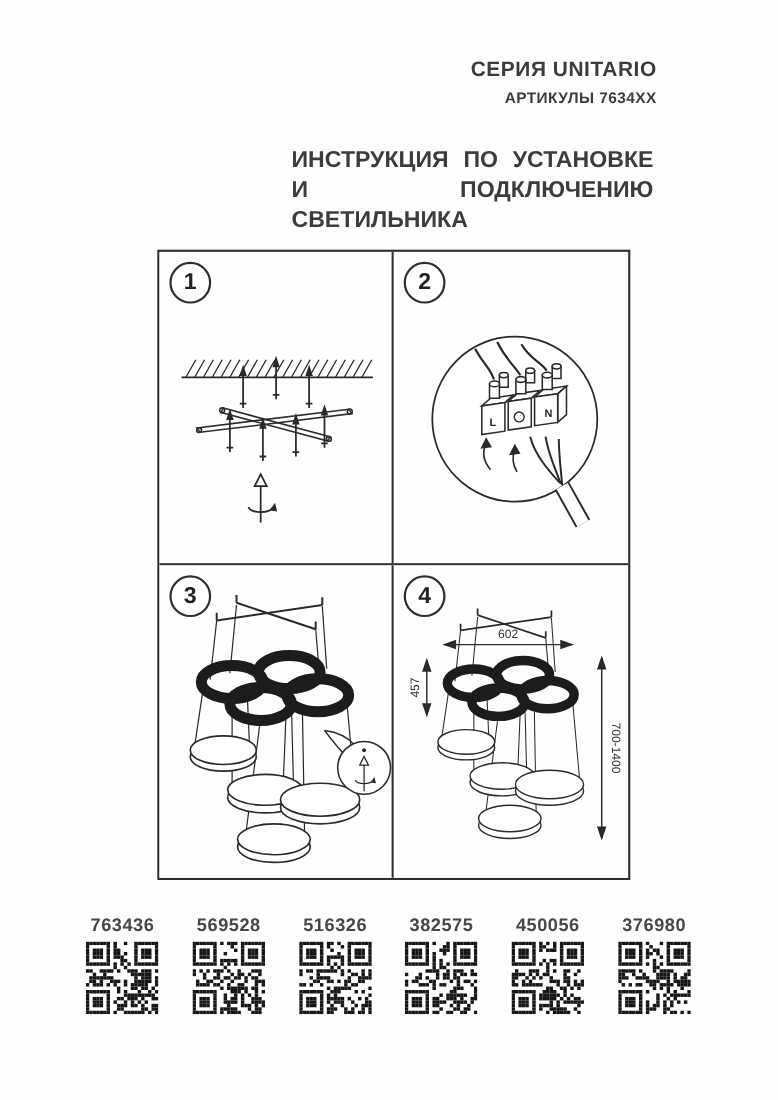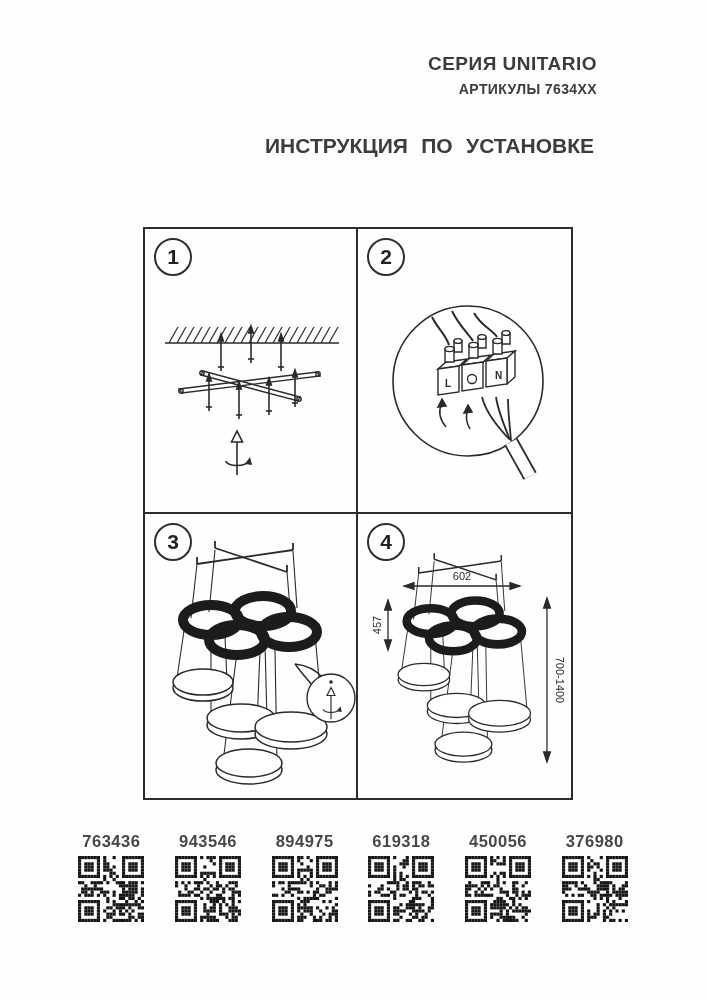--- a/index.html
+++ b/index.html
@@ -101,20 +101,21 @@
     </defs>
   </svg>
 
   <div class="hdr">
     <div class="l1">СЕРИЯ UNITARIO</div>
     <div class="l2">АРТИКУЛЫ 7634XX</div>
   </div>
 
   <div class="title">
     <div class="tline">ИНСТРУКЦИЯ  ПО  УСТАНОВКЕ</div>
+    <div class="tline">И ПОДКЛЮЧЕНИЮ СВЕТИЛЬНИКА</div>
   </div>
 
   <div class="grid">
 
     <div class="cell r b">
       <div class="numcirc">1</div>
       <svg class="diag" width="213" height="284" viewBox="0 0 213 284" xmlns="http://www.w3.org/2000/svg">
         <g stroke="#2a2a2a" stroke-width="1.2" fill="none">
           <line x1="20" y1="114" x2="194" y2="114" stroke-width="1.6"></line>
           <path id="hatch" d="M24 114 l9 -16 M32 114 l9 -16 M40 114 l9 -16 M48 114 l9 -16 M56 114 l9 -16 M64 114 l9 -16 M72 114 l9 -16 M80 114 l9 -16 M88 114 l9 -16 M96 114 l9 -16 M104 114 l9 -16 M112 114 l9 -16 M120 114 l9 -16 M128 114 l9 -16 M136 114 l9 -16 M144 114 l9 -16 M152 114 l9 -16 M160 114 l9 -16 M168 114 l9 -16 M176 114 l9 -16 M184 114 l9 -16"></path>
@@ -462,21 +463,21 @@
           <rect x="36" y="60" width="3" height="3"></rect>
           <rect x="39" y="60" width="3" height="3"></rect>
           <rect x="42" y="60" width="3" height="3"></rect>
           <rect x="45" y="60" width="3" height="3"></rect>
           <rect x="48" y="60" width="3" height="3"></rect>
           <rect x="54" y="60" width="3" height="3"></rect>
           <rect x="60" y="60" width="3" height="3"></rect>
         </svg>
       </div>
       <div class="artcol">
-        <div class="artcode">943546</div>
+        <div class="artcode">569528</div>
         <svg class="qr" viewBox="0 0 63 63">
           <rect x="0" y="0" width="3" height="3"></rect>
           <rect x="3" y="0" width="3" height="3"></rect>
           <rect x="6" y="0" width="3" height="3"></rect>
           <rect x="9" y="0" width="3" height="3"></rect>
           <rect x="12" y="0" width="3" height="3"></rect>
           <rect x="15" y="0" width="3" height="3"></rect>
           <rect x="18" y="0" width="3" height="3"></rect>
           <rect x="0" y="3" width="3" height="3"></rect>
           <rect x="18" y="3" width="3" height="3"></rect>
@@ -689,21 +690,21 @@
           <rect x="30" y="60" width="3" height="3"></rect>
           <rect x="33" y="60" width="3" height="3"></rect>
           <rect x="36" y="60" width="3" height="3"></rect>
           <rect x="39" y="60" width="3" height="3"></rect>
           <rect x="51" y="60" width="3" height="3"></rect>
           <rect x="54" y="60" width="3" height="3"></rect>
           <rect x="57" y="60" width="3" height="3"></rect>
         </svg>
       </div>
       <div class="artcol">
-        <div class="artcode">894975</div>
+        <div class="artcode">516326</div>
         <svg class="qr" viewBox="0 0 63 63">
           <rect x="0" y="0" width="3" height="3"></rect>
           <rect x="3" y="0" width="3" height="3"></rect>
           <rect x="6" y="0" width="3" height="3"></rect>
           <rect x="9" y="0" width="3" height="3"></rect>
           <rect x="12" y="0" width="3" height="3"></rect>
           <rect x="15" y="0" width="3" height="3"></rect>
           <rect x="18" y="0" width="3" height="3"></rect>
           <rect x="0" y="3" width="3" height="3"></rect>
           <rect x="18" y="3" width="3" height="3"></rect>
@@ -909,21 +910,21 @@
           <rect x="27" y="60" width="3" height="3"></rect>
           <rect x="39" y="60" width="3" height="3"></rect>
           <rect x="42" y="60" width="3" height="3"></rect>
           <rect x="45" y="60" width="3" height="3"></rect>
           <rect x="51" y="60" width="3" height="3"></rect>
           <rect x="54" y="60" width="3" height="3"></rect>
           <rect x="60" y="60" width="3" height="3"></rect>
         </svg>
       </div>
       <div class="artcol">
-        <div class="artcode">619318</div>
+        <div class="artcode">382575</div>
         <svg class="qr" viewBox="0 0 63 63">
           <rect x="0" y="0" width="3" height="3"></rect>
           <rect x="3" y="0" width="3" height="3"></rect>
           <rect x="6" y="0" width="3" height="3"></rect>
           <rect x="9" y="0" width="3" height="3"></rect>
           <rect x="12" y="0" width="3" height="3"></rect>
           <rect x="15" y="0" width="3" height="3"></rect>
           <rect x="18" y="0" width="3" height="3"></rect>
           <rect x="0" y="3" width="3" height="3"></rect>
           <rect x="18" y="3" width="3" height="3"></rect>

